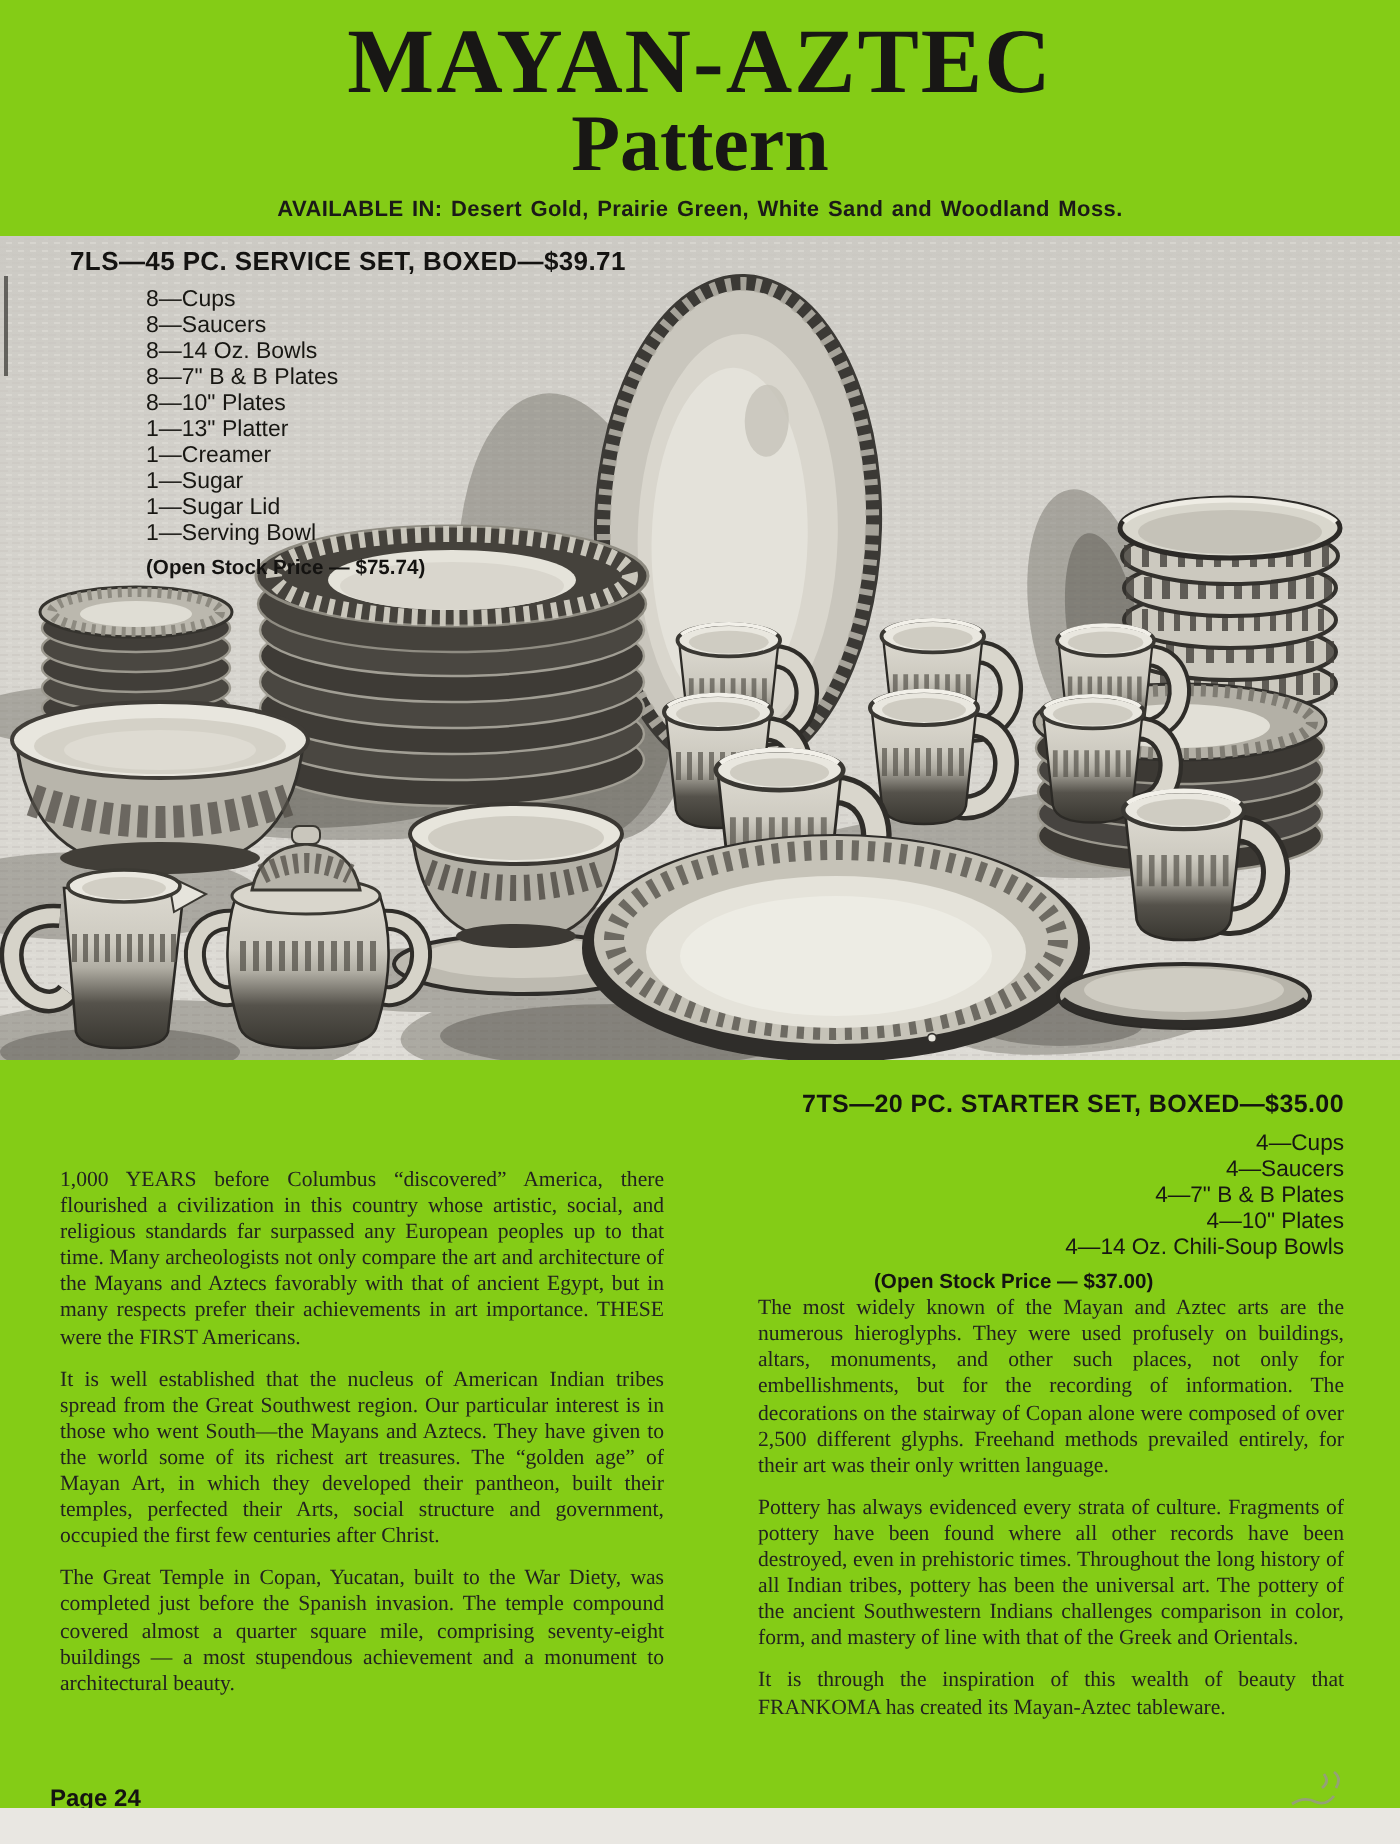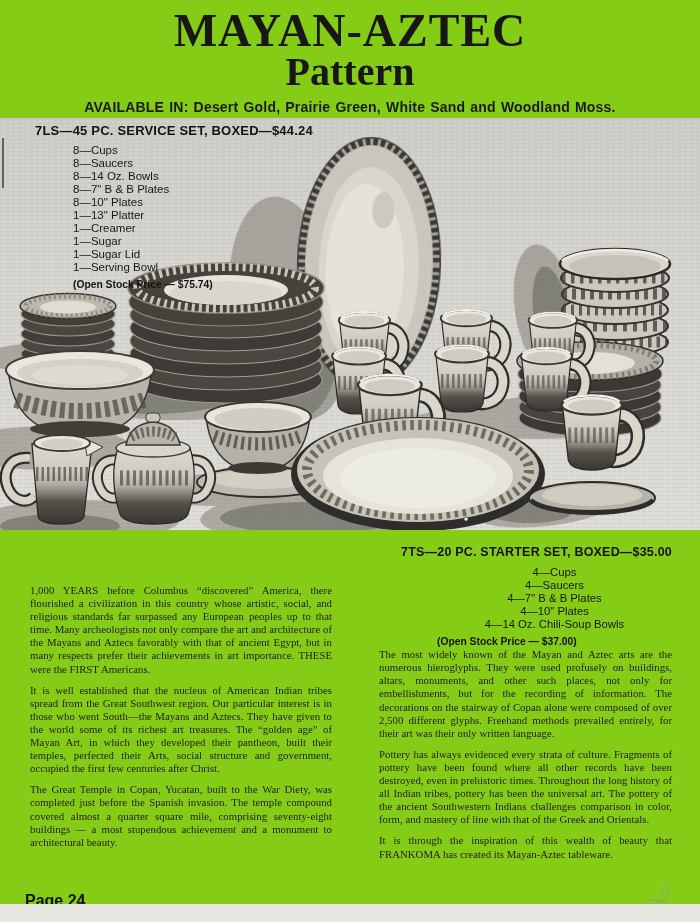--- a/index.html
+++ b/index.html
@@ -13,44 +13,44 @@
   .hdr h1{
     margin:0;font-family:"Liberation Serif",serif;font-weight:bold;
     font-size:46px;line-height:50px;letter-spacing:1px;color:#181715;
   }
   .hdr h2{
     margin:-6px 0 0;font-family:"Liberation Serif",serif;font-weight:bold;
     font-size:40px;line-height:44px;color:#181715;
   }
   .avail{
     margin-top:5px;font-family:"Liberation Sans",sans-serif;font-weight:bold;
-    font-size:14px;letter-spacing:.2px;word-spacing:1px;color:#1b1a18;
+    font-size:11px;letter-spacing:.2px;word-spacing:1px;color:#1b1a18;
   }
   
   .photo{position:absolute;left:0;top:118px;width:700px;height:412px;margin:0;}
   .photo svg{display:block;}
   .svc{position:absolute;left:35px;top:5px;width:330px;}
   .svc-head{font-family:"Liberation Sans",sans-serif;font-weight:bold;font-size:13px;letter-spacing:.2px;color:#141311;}
   .svc ul{list-style:none;margin:6px 0 0;padding:0 0 0 38px;}
   .svc li{font-family:"Liberation Sans",sans-serif;font-size:11.5px;line-height:13px;color:#181713;}
   .stock{font-family:"Liberation Sans",sans-serif;font-weight:bold;font-size:10.3px;color:#141311;}
   .svc .stock{margin:5px 0 0 38px;}
   
   .col{position:absolute;font-size:10.8px;line-height:13.1px;text-align:justify;color:#232220;}
   .col p{margin:0 0 8px;}
   .col-left{left:30px;top:584px;width:302px;}
   .col-right{left:379px;top:546px;width:293px;}
   .starter-head{font-family:"Liberation Sans",sans-serif;font-weight:bold;font-size:12.5px;letter-spacing:.2px;color:#141311;margin-left:16px;text-align:right;}
-  .starter ul{list-style:none;margin:7px 0 0;padding:0 0 0 58px;text-align:center;}
+  .starter ul{list-style:none;margin:7px 0 0;padding:0 0 0 58px;text-align:right;}
   .starter li{font-family:"Liberation Sans",sans-serif;font-size:11.3px;line-height:13px;color:#181713;}
   .starter .stock{margin:4px 0 0 58px;text-align:left;}
   
   .pageno{
     position:absolute;left:25px;top:892px;
-    font-family:"Liberation Sans",sans-serif;font-weight:bold;font-size:16px;color:#141311;
+    font-family:"Liberation Sans",sans-serif;font-weight:bold;font-size:12px;color:#141311;
   }
   .scribble{position:absolute;left:638px;top:884px;}
 </style>
 </head>
 <body>
 
 <div class="page">
 
   <div class="hdr">
     <h1>MAYAN-AZTEC</h1>
@@ -242,21 +242,21 @@
 
       <g>
         <ellipse cx="592" cy="380" rx="63" ry="16" fill="#b7b4aa" stroke="#2d2b28" stroke-width="2"></ellipse>
         <ellipse cx="592" cy="377" rx="50" ry="11" fill="#cfccc2"></ellipse>
         <path d="M531 382 A 63 16 0 0 0 653 382" stroke="#2f2d2a" stroke-width="4" fill="none"></path>
         <use href="#mug" transform="translate(556,268) scale(1.12)"></use>
       </g>
     </svg>
 
     <div class="svc">
-      <div class="svc-head">7LS—45 PC. SERVICE SET, BOXED—$44.24</div>
+      <div class="svc-head">7LS—45 PC. SERVICE SET, BOXED—$39.71</div>
       <ul>
         <li>8—Cups</li>
         <li>8—Saucers</li>
         <li>8—14 Oz. Bowls</li>
         <li>8—7" B &amp; B Plates</li>
         <li>8—10" Plates</li>
         <li>1—13" Platter</li>
         <li>1—Creamer</li>
         <li>1—Sugar</li>
         <li>1—Sugar Lid</li>

